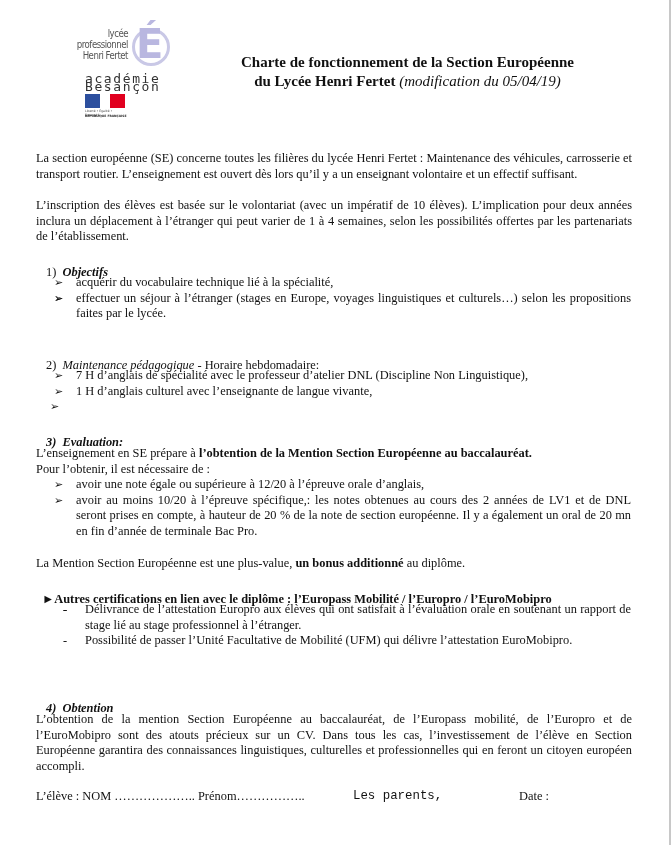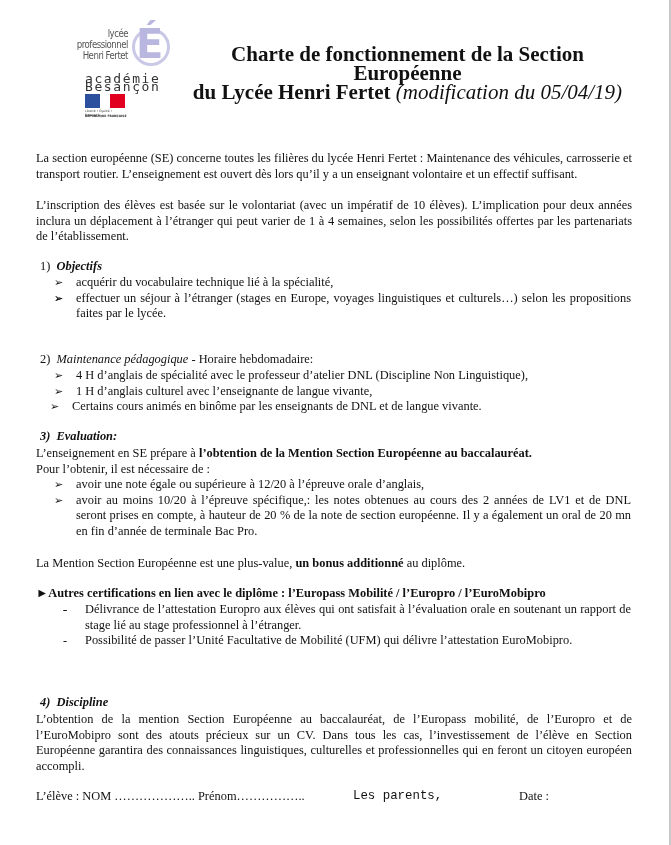--- a/index.html
+++ b/index.html
@@ -16,26 +16,26 @@
     .logo .e-letter { position: absolute; left: 96px; top: 6px; font-family: "DejaVu Sans", sans-serif; font-weight: bold; font-size: 40px; line-height: 40px; color: #b9b7e0; }
     .logo .academie { position: absolute; left: 45px; top: 57px; width: 50px; text-align: center;
       font-family: "DejaVu Sans Mono", monospace; font-size: 13px; line-height: 8px; color: #333; letter-spacing: 1.6px; }
     .logo .flag { position: absolute; left: 45px; top: 76px; width: 40px; height: 14px; display: flex; }
     .logo .flag .b { flex: 1; background: #2c4f9e; }
     .logo .flag .w { flex: 0.6; background: #ffffff; }
     .logo .flag .r { flex: 1; background: #e1001f; }
     .logo .motto { position: absolute; left: 45px; top: 91px; width: 42px; font-family: "DejaVu Sans", sans-serif; font-size: 3px; line-height: 4px; color: #444; }
     .logo .rf { position: absolute; left: 45px; top: 96px; width: 42px; font-family: "DejaVu Sans", sans-serif; font-size: 3px; line-height: 4px; color: #222; font-weight: bold; }
 
-    .title { position: absolute; left: 185px; top: 45px; width: 445px; text-align: center;
-      font-weight: bold; font-size: 21px; line-height: 19px; color: #111; }
+    .title { position: absolute; left: 185px; top: 53px; width: 445px; text-align: center;
+      font-weight: bold; font-size: 15px; line-height: 19px; color: #111; }
     .title .mod { font-weight: normal; font-style: italic; }
 
     .p { position: absolute; left: 35px; width: 596px; text-align: justify; margin: 1px; }
-    .heading { position: absolute; margin: 0; }
+    .heading { position: absolute; margin: 6px; }
     .heading i { font-style: italic; font-weight: bold; }
     .bullets { position: absolute; left: 52px; width: 579px; margin: 0; padding: 0; list-style: none; }
     .bullets li { position: relative; padding-left: 24px; text-align: justify; }
     .bullets li .arrow { position: absolute; left: 2px; top: 0; font-size: 11px; }
     .dashes { position: absolute; left: 63px; width: 568px; margin: 0; padding: 0; list-style: none; }
     .dashes li { position: relative; padding-left: 22px; text-align: justify; }
     .dashes li .dash { position: absolute; left: 0; top: 0; }
     b { font-weight: bold; }
     .sig { position: absolute; top: 789px; white-space: nowrap; }
   </style>
@@ -81,23 +81,23 @@
 <ul class="bullets" style="top:275px;">
   <li><span class="arrow">➢</span><span>acquérir du vocabulaire technique lié à la spécialité,</span></li>
   <li><span class="arrow">➢</span></li>
   <li><span class="arrow">➢</span><span>effectuer un séjour  à l’étranger (stages en Europe, voyages linguistiques  et culturels…) selon les propositions faites par le lycée.</span></li>
 </ul>
 
 <div class="heading" style="left:40px; top:352px;">
   <span>2)</span>&nbsp;&nbsp;<i style="font-weight:normal;">Maintenance pédagogique</i><span> - Horaire hebdomadaire:</span>
 </div>
 <ul class="bullets" style="top:368px;">
-  <li><span class="arrow">➢</span><span>4 H d’anglais de spécialité avec le professeur d’atelier  DNL (Discipline Non Linguistique),</span></li>
+  <li><span class="arrow">➢</span><span>7 H d’anglais de spécialité avec le professeur d’atelier  DNL (Discipline Non Linguistique),</span></li>
   <li><span class="arrow">➢</span><span>1 H d’anglais culturel avec l’enseignante de langue vivante,</span></li>
-  <li style="margin-left:-4px;"><span class="arrow">➢</span><span>Certains cours animés en binôme par les enseignants de DNL et de langue vivante.</span></li>
+  <li style="margin-left:-4px;"><span class="arrow">➢</span></li>
 </ul>
 
 <div class="heading" style="left:40px; top:429px;">
   <i>3)</i>&nbsp;&nbsp;<i>Evaluation:</i>
 </div>
 <p class="p" style="top:445px;">
   <span>L’enseignement en SE prépare à </span><b>l’obtention de la Mention Section Européenne au baccalauréat.</b>
 </p>
 <p class="p" style="top:461px;">Pour l’obtenir, il est nécessaire de :</p>
 <ul class="bullets" style="top:477px;">
@@ -111,20 +111,20 @@
 <div class="heading" style="left:36px; top:586px;">
   <span>►</span><b>Autres certifications en lien avec le diplôme : l’Europass Mobilité / l’Europro / l’EuroMobipro</b>
 </div>
 <ul class="dashes" style="top:602px;">
   <li><span class="dash">-</span></li>
   <li><span class="dash">-</span><span>Délivrance de l’attestation Europro aux élèves qui ont satisfait à l’évaluation orale en soutenant un rapport de stage lié au stage professionnel à l’étranger.</span></li>
   <li><span class="dash">-</span><span>Possibilité de passer l’Unité Facultative de Mobilité (UFM) qui délivre l’attestation EuroMobipro.</span></li>
 </ul>
 
 <div class="heading" style="left:40px; top:695px;">
-  <i>4)</i>&nbsp;&nbsp;<i>Discipline</i>
+  <i>4)</i>&nbsp;&nbsp;<i>Obtention</i>
 </div>
 <p class="p" style="top:711px;">L’obtention de la mention Section Européenne au baccalauréat, de l’Europass mobilité, de l’Europro et de l’EuroMobipro sont des atouts précieux sur un CV. Dans tous les cas, l’investissement de l’élève en Section Européenne garantira des connaissances linguistiques, culturelles et professionnelles qui en feront un citoyen européen accompli.</p>
 
 <div class="sig" style="left:36px;">L’élève : NOM ……………….. Prénom……………..</div>
 <div class="sig" style="left:353px;font-family:Liberation Mono, monospace;">Les parents,</div>
 <div class="sig" style="left:519px;">Date :</div>
 <div class="sig" style="left:99px; top:858px;">« Lu et approuvé «</div>
 
 </body></html>

